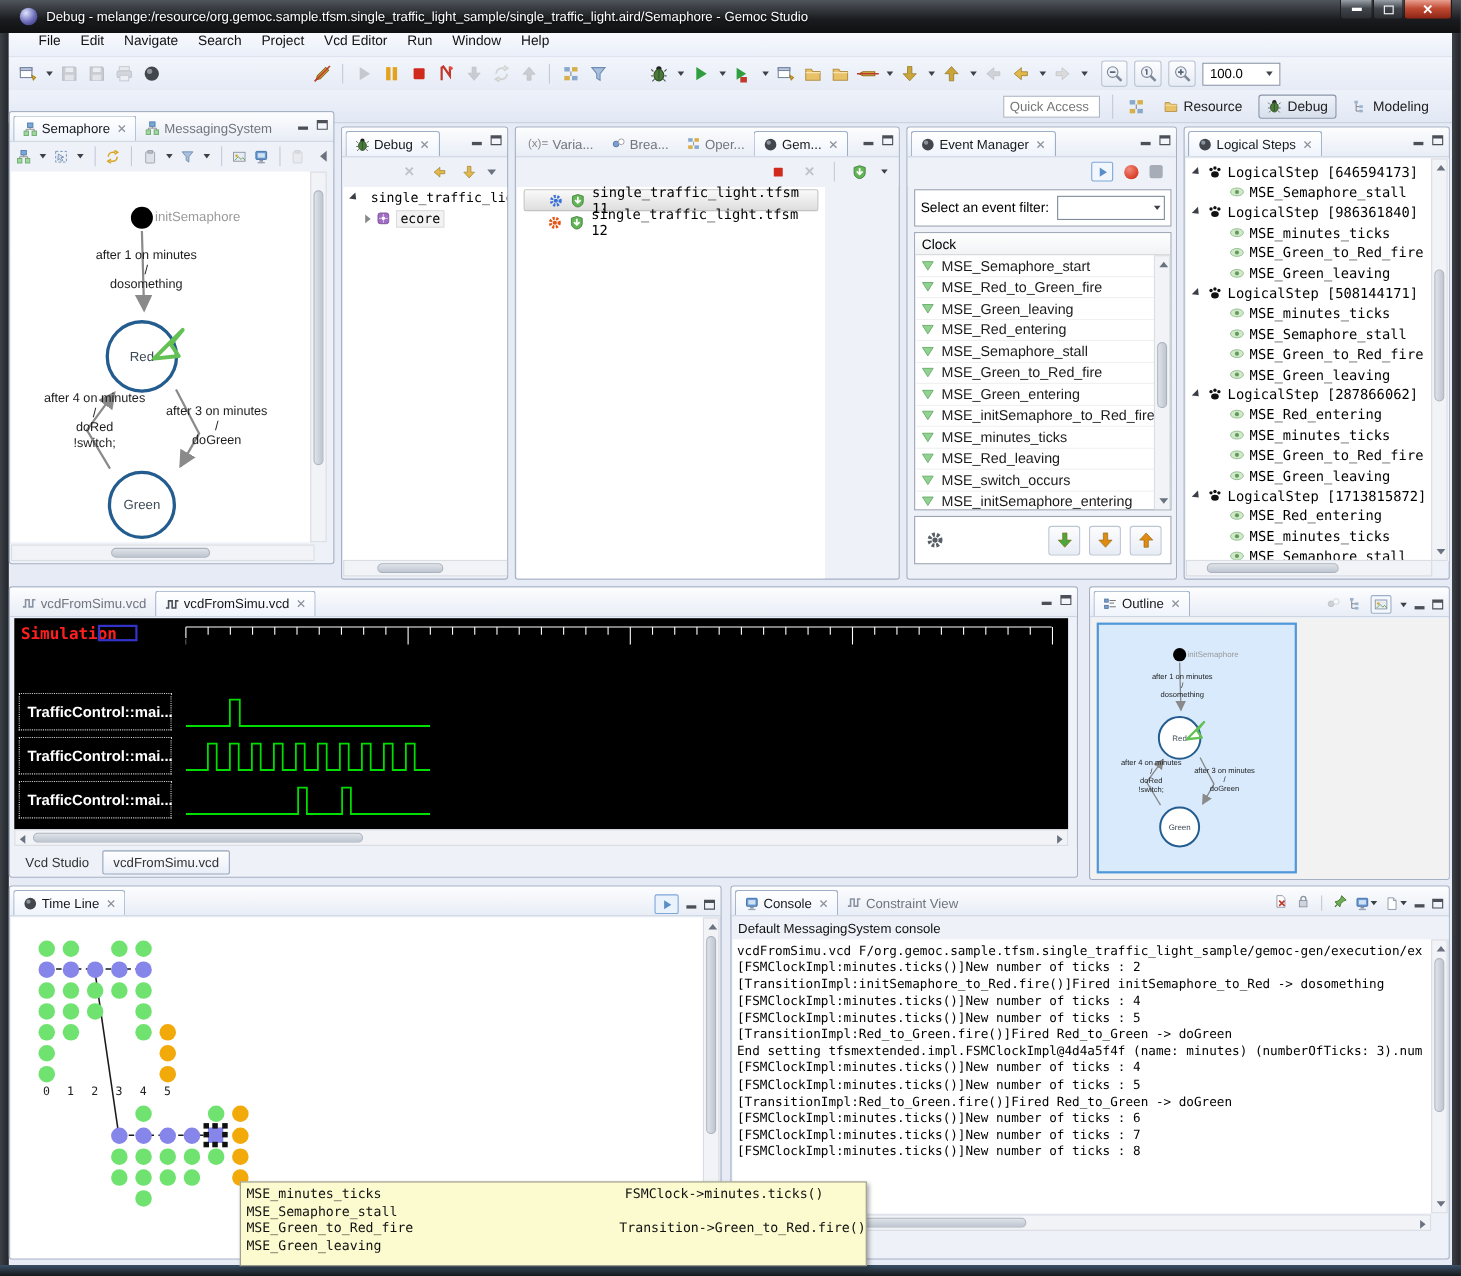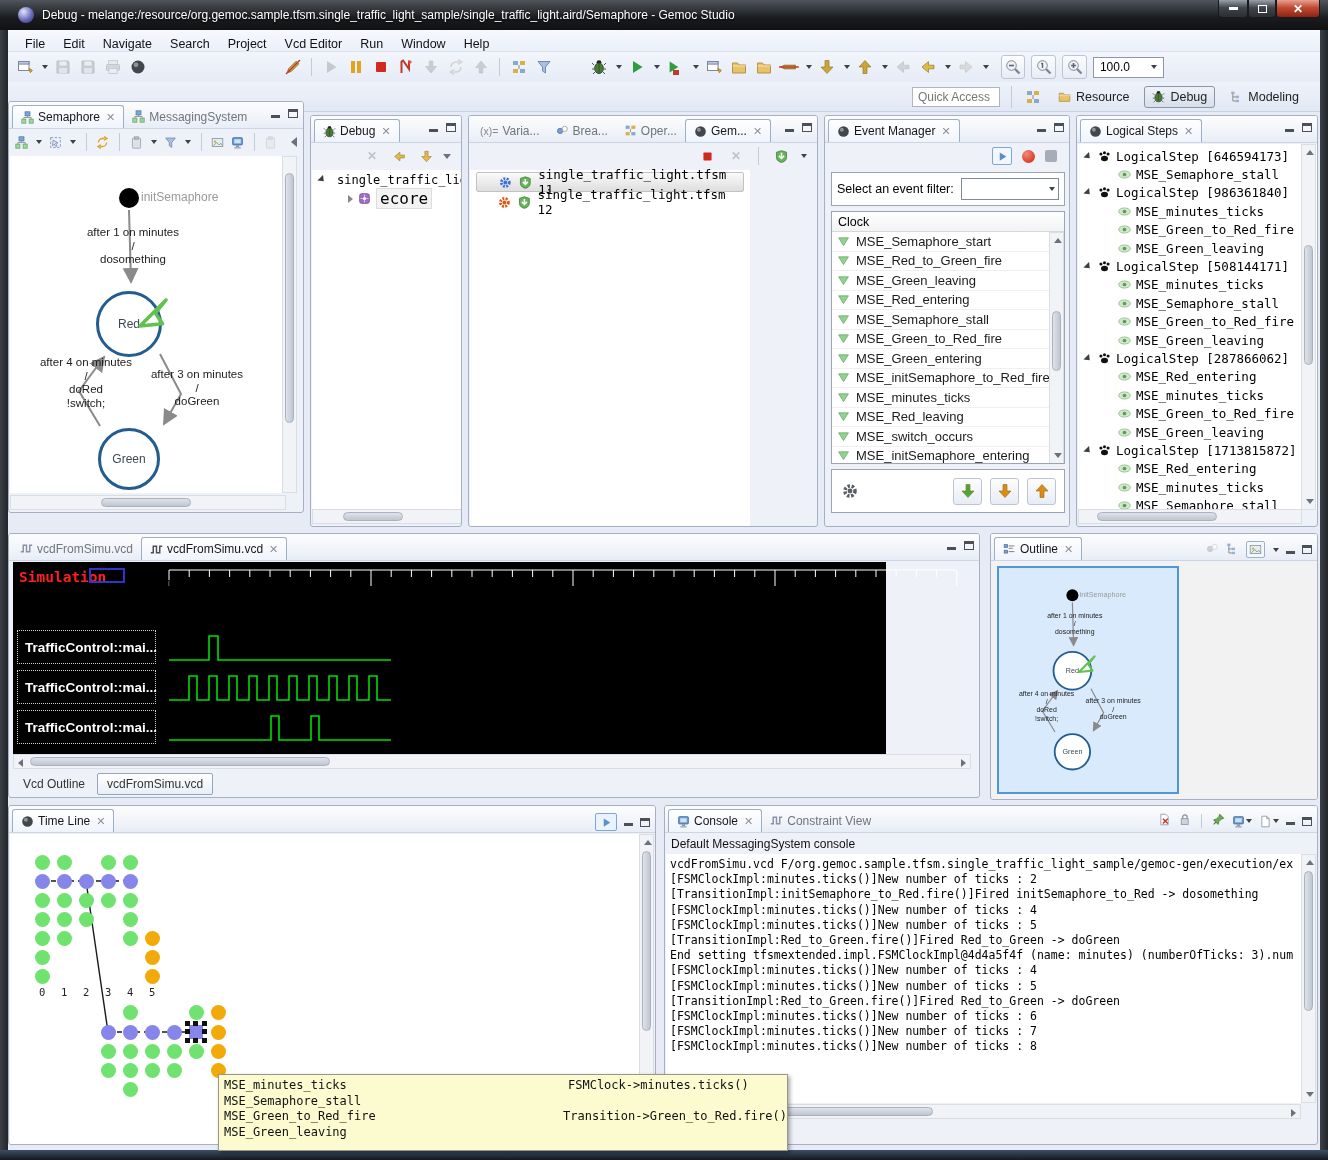--- a/index.html
+++ b/index.html
@@ -8,21 +8,21 @@
   
   #titlebar{position:absolute;left:0;top:0;width:1328px;height:30px;background:linear-gradient(#50555c,#191b1e 60%,#101113);color:#fff;display:flex;align-items:center;padding:0 10px;z-index:5}
   #appicon{width:16px;height:16px;border-radius:8px;background:radial-gradient(circle at 35% 30%,#dfe4ff,#6a6ab8 55%,#2c2c66);margin:0 8px 0 8px}
   #wbtns{position:absolute;right:8px;top:0;display:flex}
   .wb{height:18px;border:1px solid #1a1a1a;border-top:none;border-radius:0 0 4px 4px;background:linear-gradient(#9aa0a8,#41454c 45%,#2a2d31);display:flex;align-items:center;justify-content:center;color:#fff;font-size:10px}
   .wb.close{background:linear-gradient(#e9a091,#c04a32 45%,#8c2415);width:44px}
   #client{position:absolute;left:8px;top:30px;width:1312px;height:1120px;background:#e7ebf5}
   #bframe{position:absolute;left:0;top:1150px;width:1328px;height:10px;background:linear-gradient(#3a4f66,#15181c)}
   .sideframe{position:absolute;top:30px;width:8px;height:1130px;background:linear-gradient(90deg,#3c4147,#22252a)}
   
-  #menubar{position:absolute;left:8px;top:30px;width:1312px;height:22px;background:linear-gradient(#f7f9fd,#eaeff9);display:flex;align-items:flex-end;padding-left:8px;border-bottom:1px solid #dde3ef}
+  #menubar{position:absolute;left:8px;top:30px;width:1312px;height:22px;background:linear-gradient(#f7f9fd,#eaeff9);display:flex;align-items:flex-start;padding-left:18px;border-bottom:1px solid #dde3ef}
   .mitem{padding:3px 9px;color:#111;font-size:12.5px}
   #tool1{position:absolute;left:8px;top:52px;width:1312px;height:30px;background:linear-gradient(#f2f5fb,#e6ebf6);display:flex;align-items:center;padding:0 8px;gap:6px}
   #tool2{position:absolute;left:8px;top:82px;width:1312px;height:30px;background:linear-gradient(#eef2fa,#e2e8f4);border-bottom:1px solid #c9d1e0;display:flex;align-items:center;justify-content:flex-end;padding:0 14px;gap:8px}
   .ti{width:20px;height:20px;display:flex;align-items:center;justify-content:center}
   .sep{width:1px;height:18px;background:#c3cad8;margin:0 3px}
   .cdn{width:0;height:0;border-left:3.5px solid transparent;border-right:3.5px solid transparent;border-top:4px solid #3c4148;margin-left:1px}
   .i{width:16px;height:16px}.i12{width:13px;height:13px}.i10{width:11px;height:11px}
   .dis{opacity:.38;filter:grayscale(.9)}
   .magbtn{width:26px;height:24px;border:1px solid #bcc5d4;border-radius:3px;background:linear-gradient(#fdfdfe,#e7ecf5);display:flex;align-items:center;justify-content:center}
   #zoomcombo{width:74px;height:21px;background:#fff;border:1px solid #8d97a8;display:flex;align-items:center;padding-left:6px;font-size:12px;position:relative}
@@ -622,21 +622,21 @@
     <span style="width:0;height:0;border-left:4px solid transparent;border-right:4px solid transparent;border-top:5px solid #6a7280;margin-right:4px"></span>
   </div>
   <div class="pbody" style="left:1px;top:54px;width:150px;height:340px">
     <div class="trow mono" style="font-size:12px">
       <span class="texp"></span>
       <svg class="i12" style="color:#42474e">
           <use href="#i-sphere"></use>
         </svg>
       <span style="white-space:nowrap">single_traffic_light [G</span>
     </div>
-    <div class="trow mono" style="padding-left:36px;font-size:16px">
+    <div class="trow mono" style="padding-left:20px;font-size:12px">
       <span style="width:0;height:0;border-top:4px solid transparent;border-bottom:4px solid transparent;border-left:5px solid #888"></span>
       <svg class="i12">
           <use href="#i-ecore"></use>
         </svg>
       <span style="background:#f3f3f3;border:1px solid #ddd;padding:0 3px">ecore</span>
     </div>
   </div>
   <div class="sbh" style="left:1px;bottom:2px;width:150px">
       <div class="thumbh" style="left:30px;width:60px"></div>
     </div>
@@ -1017,21 +1017,21 @@
           <use href="#i-pulse"></use>
         </svg>
         <span>vcdFromSimu.vcd</span>
         <span class="tx">✕</span>
       </div>
     <div class="hbtns">
         <div class="mn"></div>
         <div class="mx"></div>
       </div>
   </div>
-  <div id="vcdcanvas" style="left:4px;top:28px;width:873px;height:192px">
+  <div id="vcdcanvas" style="left:4px;top:28px;width:958px;height:192px">
     <span id="simlabel" style="position: absolute; left: 6px; top: 7px; font-size: 14.5px; font-weight: bold; font-family: &quot;DejaVu Sans Mono&quot;, monospace; color: rgb(255, 31, 31);">Simulation</span>
     <div style="position:absolute;left:76px;top:6px;width:36px;height:15px;border:2px solid #3333cc"></div>
     <svg id="ruler" style="position:absolute;left:150px;top:2px" width="800" height="30">
         <path d="M6 6 H793 M6 6 V22 M26.2 6 V13 M46.4 6 V13 M66.6 6 V13 M86.8 6 V13 M107 6 V13 M127.19999999999999 6 V13 M147.4 6 V13 M167.6 6 V13 M187.79999999999998 6 V13 M208 6 V22 M228.2 6 V13 M248.39999999999998 6 V13 M268.59999999999997 6 V13 M288.8 6 V13 M309 6 V13 M329.2 6 V13 M349.4 6 V13 M369.59999999999997 6 V13 M389.8 6 V13 M410 6 V22 M430.2 6 V13 M450.4 6 V13 M470.59999999999997 6 V13 M490.79999999999995 6 V13 M511 6 V13 M531.1999999999999 6 V13 M551.4 6 V13 M571.6 6 V13 M591.8 6 V13 M612 6 V22 M632.1999999999999 6 V13 M652.4 6 V13 M672.6 6 V13 M692.8 6 V13 M713 6 V13 M733.1999999999999 6 V13 M753.4 6 V13 M773.6 6 V13 M793.8 6 V22 " stroke="#fff" fill="none"></path>
       </svg>
     <span style="position:absolute;left:152px;top:15px;font-size:12.5px;font-family:'DejaVu Sans Mono',monospace">10</span>
     <div id="vcd-rows">
         <div class="wavelabel" style="left: 4px; top: 68px; width: 139px; height: 34px;">
           <span>TrafficControl::mai...</span>
         </div>
@@ -1052,21 +1052,21 @@
         </svg>
       </div>
   </div>
   <div class="sbh" style="left:4px;bottom:28px;width:958px">
     <div class="arr" style="top:4px;left:4px;border-top:4px solid transparent;border-bottom:4px solid transparent;border-right:5px solid #6a7280"></div>
     <div class="thumbh" style="left:16px;width:300px"></div>
     <div class="arr" style="top:4px;right:4px;border-top:4px solid transparent;border-bottom:4px solid transparent;border-left:5px solid #6a7280"></div>
   </div>
   <div style="position:absolute;left:1px;bottom:1px;width:970px;height:25px;background:#eef1f8;display:flex;align-items:center;padding-left:4px;gap:3px">
     <span class="btab">
-        <span>Vcd Outline</span>
+        <span>Vcd Studio</span>
       </span>
     <span class="btab sel">
         <span>vcdFromSimu.vcd</span>
       </span>
   </div>
 </div>
 
 <div class="panel" style="left:990px;top:533px;width:328px;height:267px">
   <div class="phead">
     <div class="tab active">

